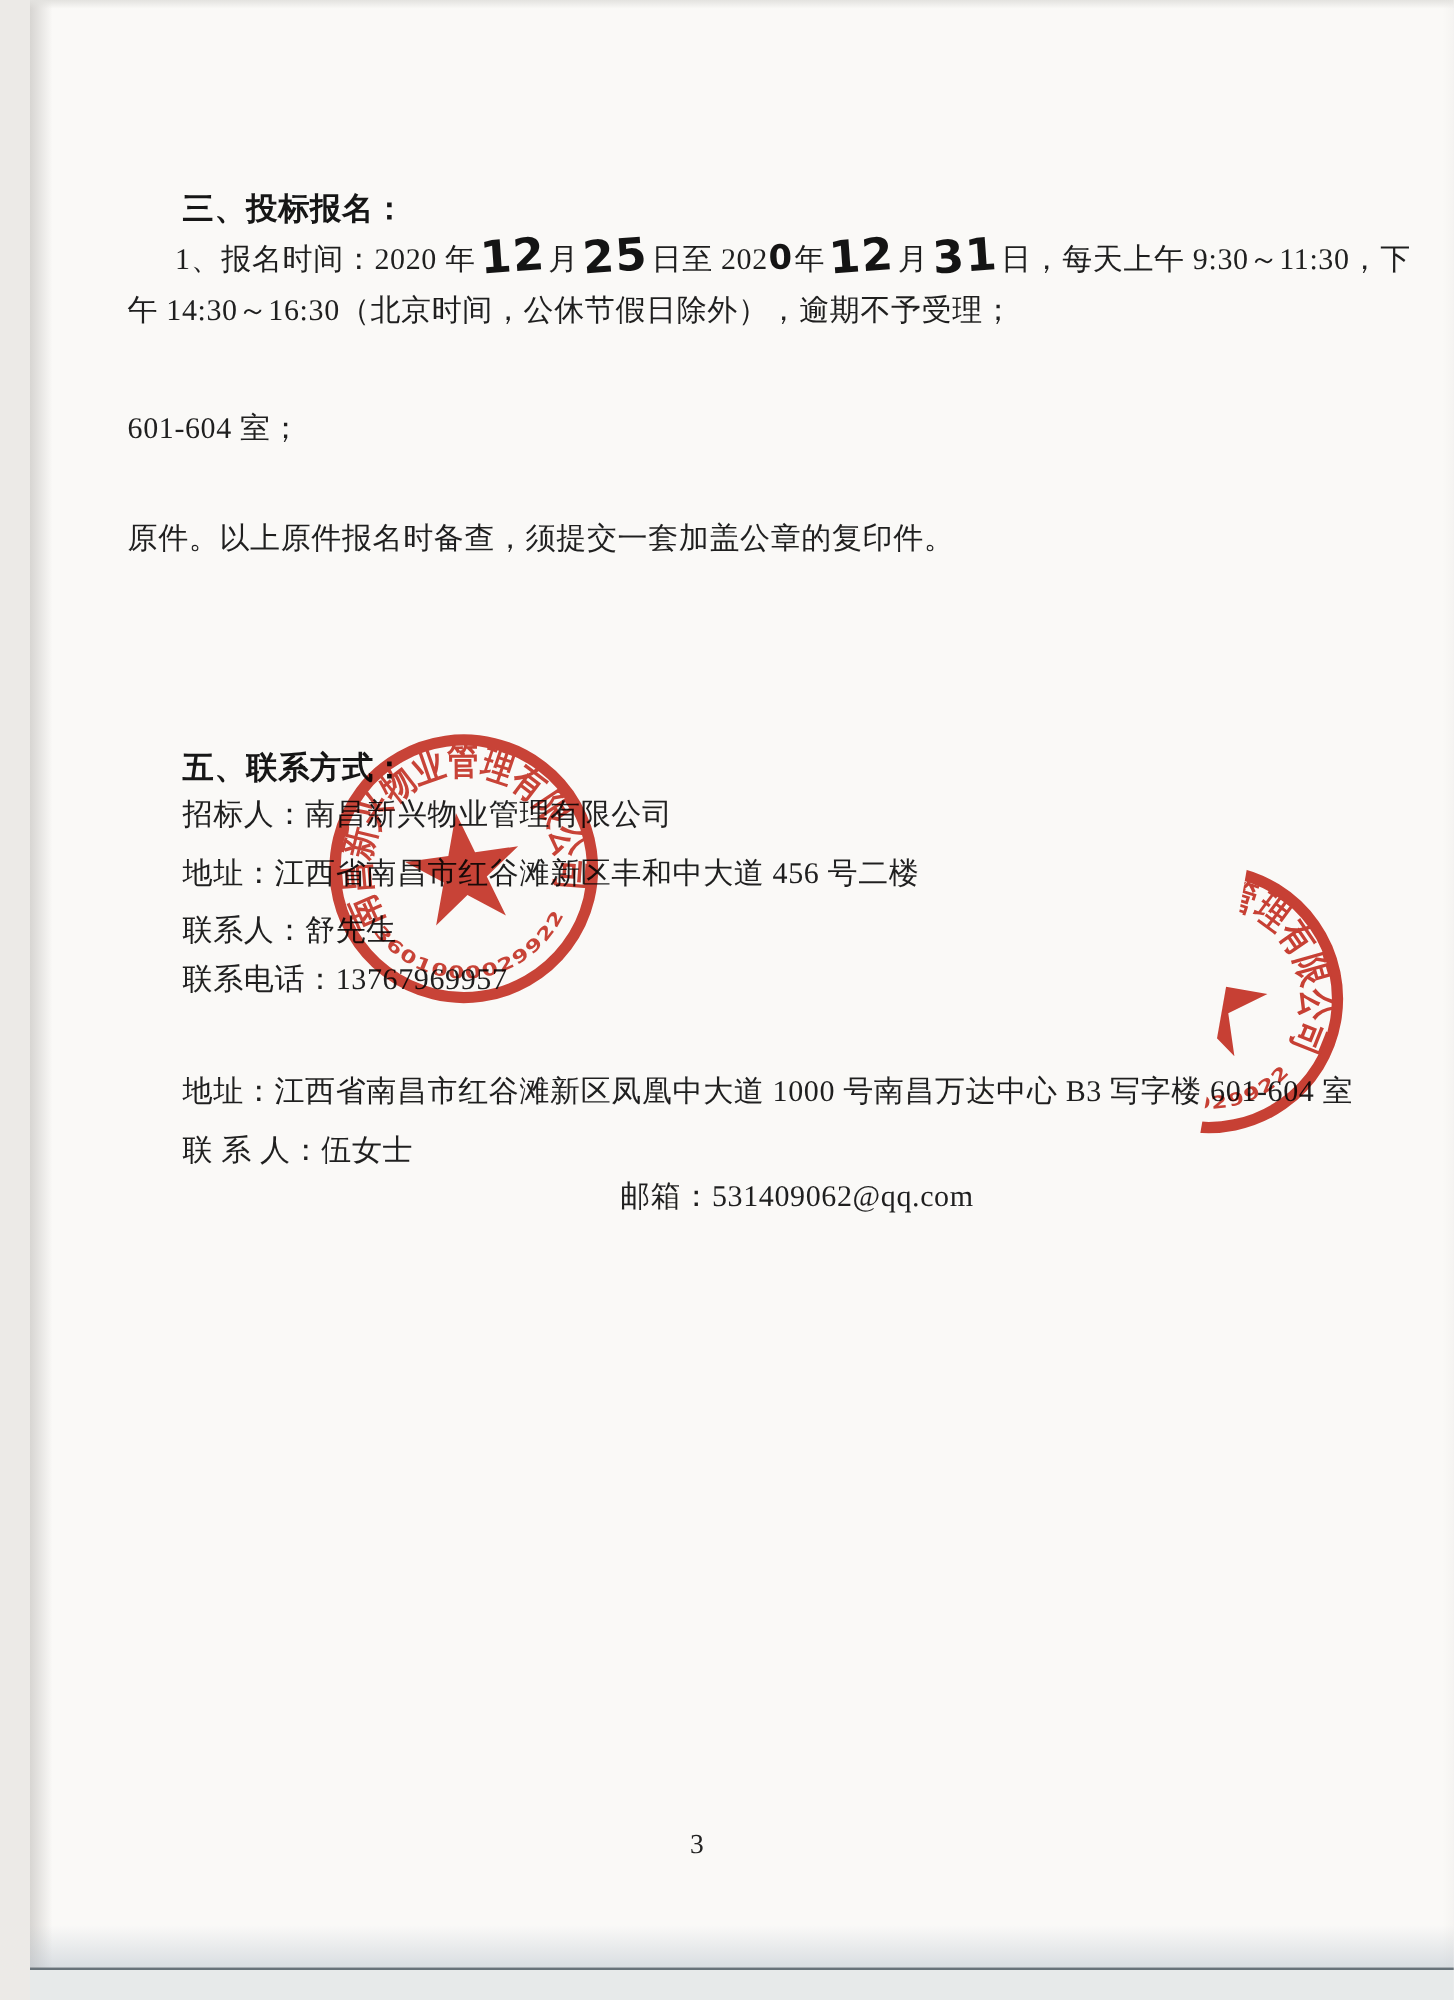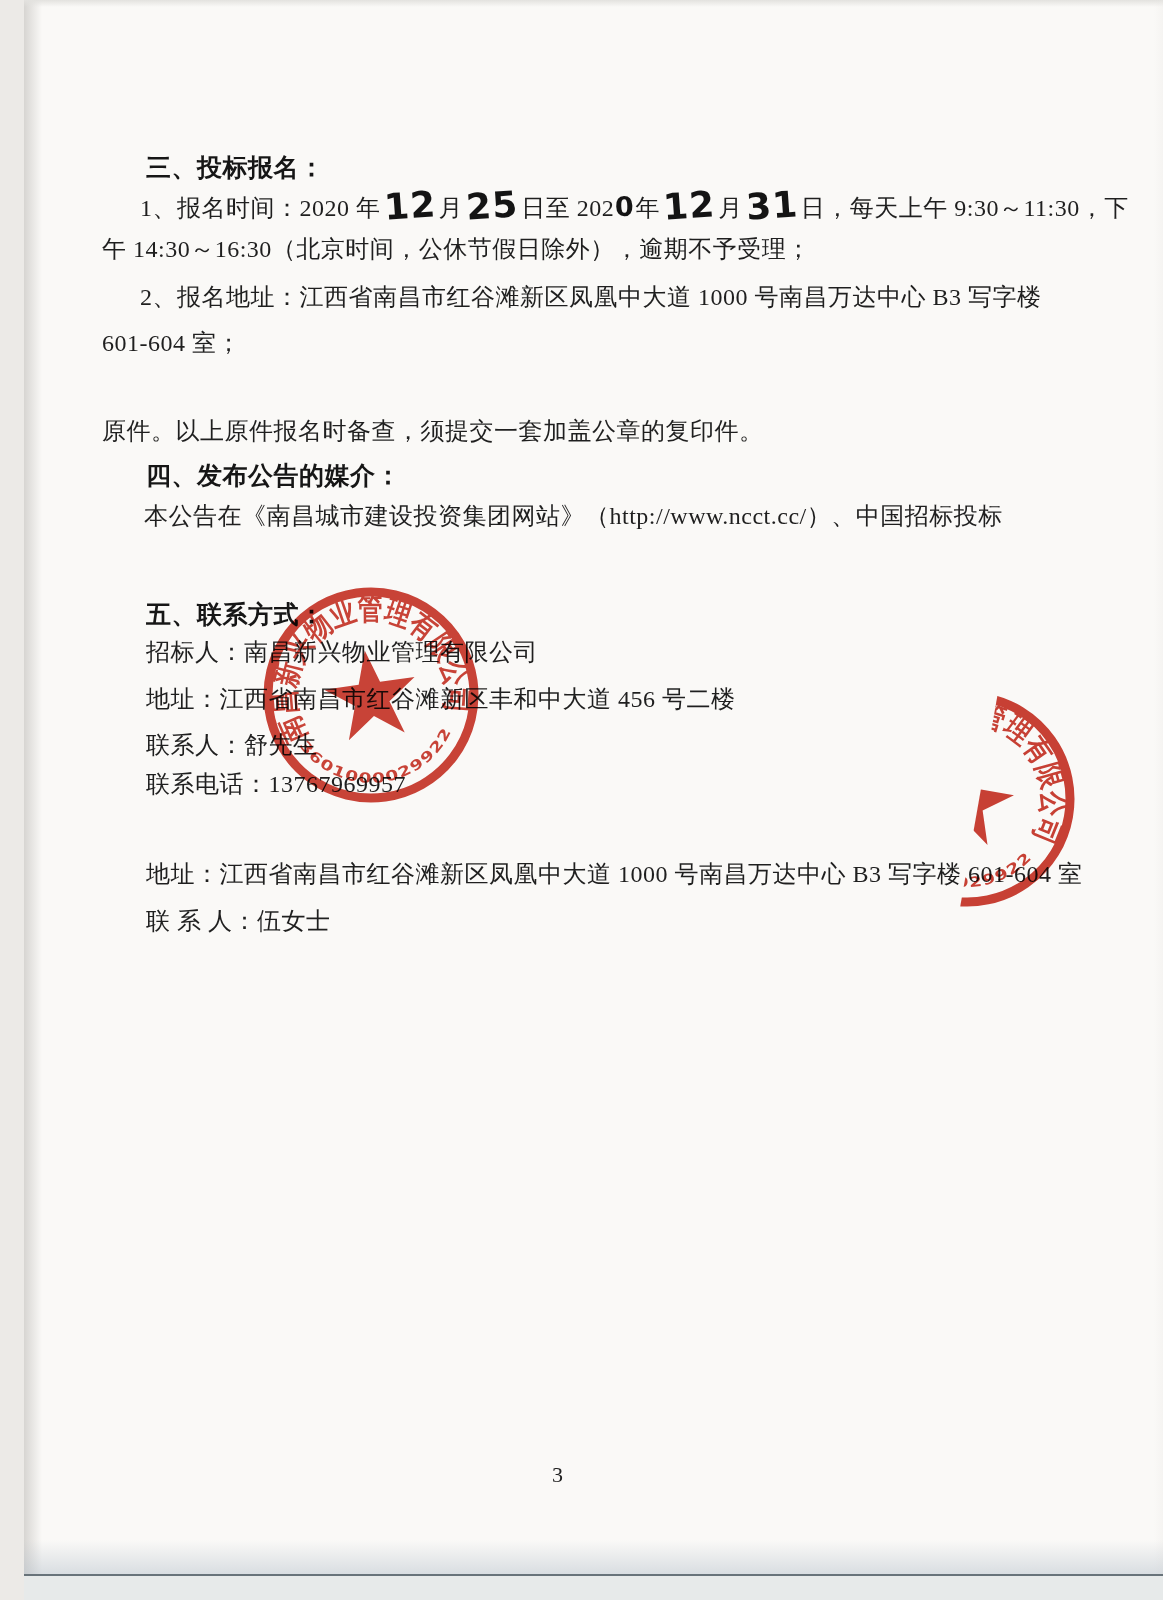--- a/index.html
+++ b/index.html
@@ -33,35 +33,33 @@
 
 <div id="page">
 
   <div class="line heading" style="left:122px;top:150px">三、投标报名：</div>
 
   <div class="line" style="left:116px;top:191px">
     <span>1、报名时间：2020 年</span><span class="hand">12</span><span>月</span><span class="hand">25</span><span>日至 202</span><span class="hand-small">0</span><span>年</span><span class="hand">12</span><span>月</span><span class="hand">31</span><span>日，每天上午 9:30～11:30，下</span>
   </div>
   <div class="line" style="left:78px;top:232px">午 14:30～16:30（北京时间，公休节假日除外），逾期不予受理；</div>
 
-  <div class="line" style="left:116px;top:280px">2、报名地址：江西省南昌市红谷滩新区凤凰中大道 1000 号南昌万达中心 B3 写字楼</div>
   <div class="line" style="left:78px;top:326px">601-604 室；</div>
 
   <div class="line" style="left:78px;top:414px">原件。以上原件报名时备查，须提交一套加盖公章的复印件。</div>
 
-  <div class="line heading" style="left:122px;top:458px">四、发布公告的媒介：</div>
-  <div class="line" style="left:120px;top:499px">本公告在《南昌城市建设投资集团网站》（http://www.ncct.cc/）、中国招标投标</div>
 
   <div class="line heading" style="left:122px;top:597px">五、联系方式：</div>
   <div class="line" style="left:122px;top:635px">招标人：南昌新兴物业管理有限公司</div>
   <div class="line" style="left:122px;top:682px">地址：江西省南昌市红谷滩新区丰和中大道 456 号二楼</div>
   <div class="line" style="left:122px;top:728px">联系人：舒先生</div>
   <div class="line" style="left:122px;top:767px">联系电话：13767969957</div>
   <div class="line" style="left:122px;top:857px">地址：江西省南昌市红谷滩新区凤凰中大道 1000 号南昌万达中心 B3 写字楼 601-604 室</div>
   <div class="line" style="left:122px;top:904px">联 系 人：伍女士</div>
+  <div class="line" style="left:472px;top:941px">邮箱：531409062@qq.com</div>
 
   <div class="pagenum" style="left:528px;top:1462px">3</div>
 
   <div class="seal-wrap" id="stamp-main">
     <svg width="260" height="260" viewBox="0 0 260 260">
       <defs>
         <path id="nameArc1" d="M 61.1 162.1 A 76 76 0 1 1 198.9 162.1" fill="none"></path>
         <path id="codeArc1" d="M 51.6 169.9 A 88 88 0 0 0 208.4 169.9" fill="none"></path>
       </defs>
       <circle class="seal-ring" cx="130" cy="130" r="103"></circle>

